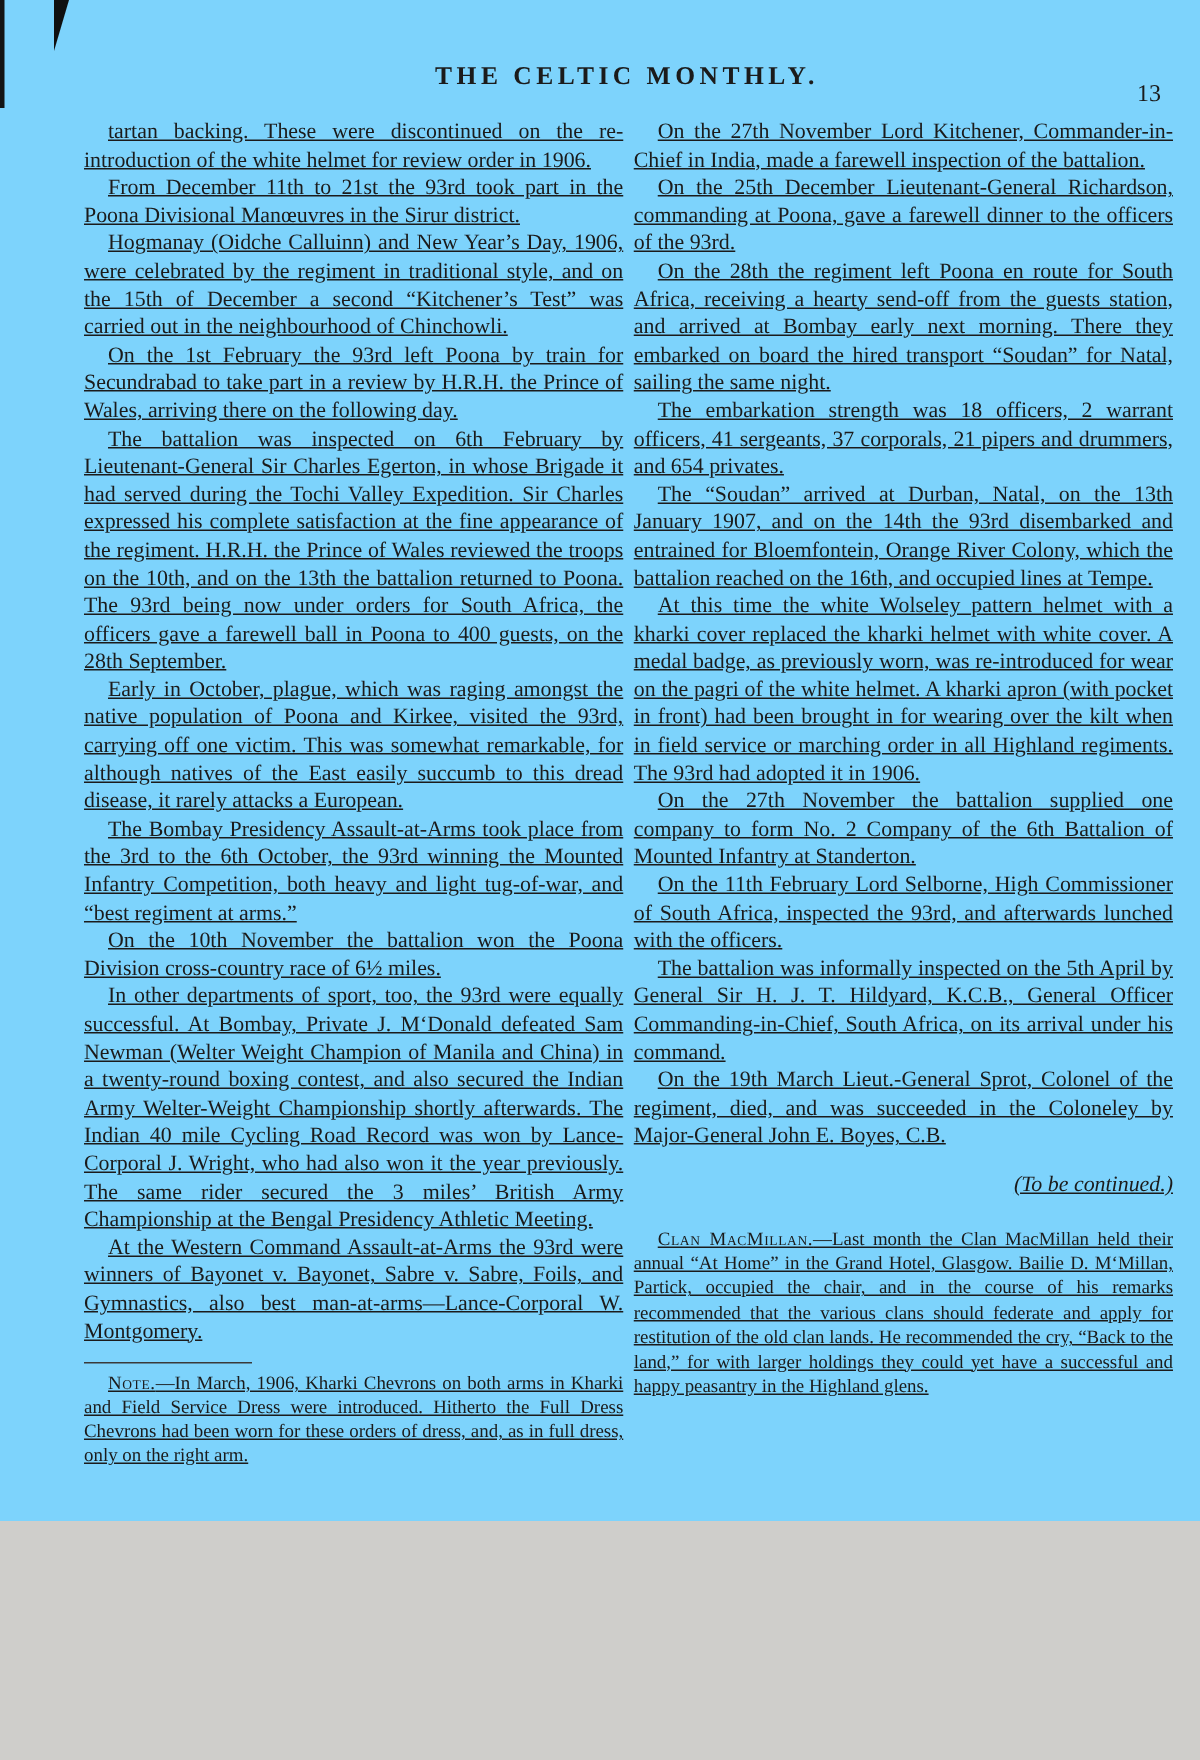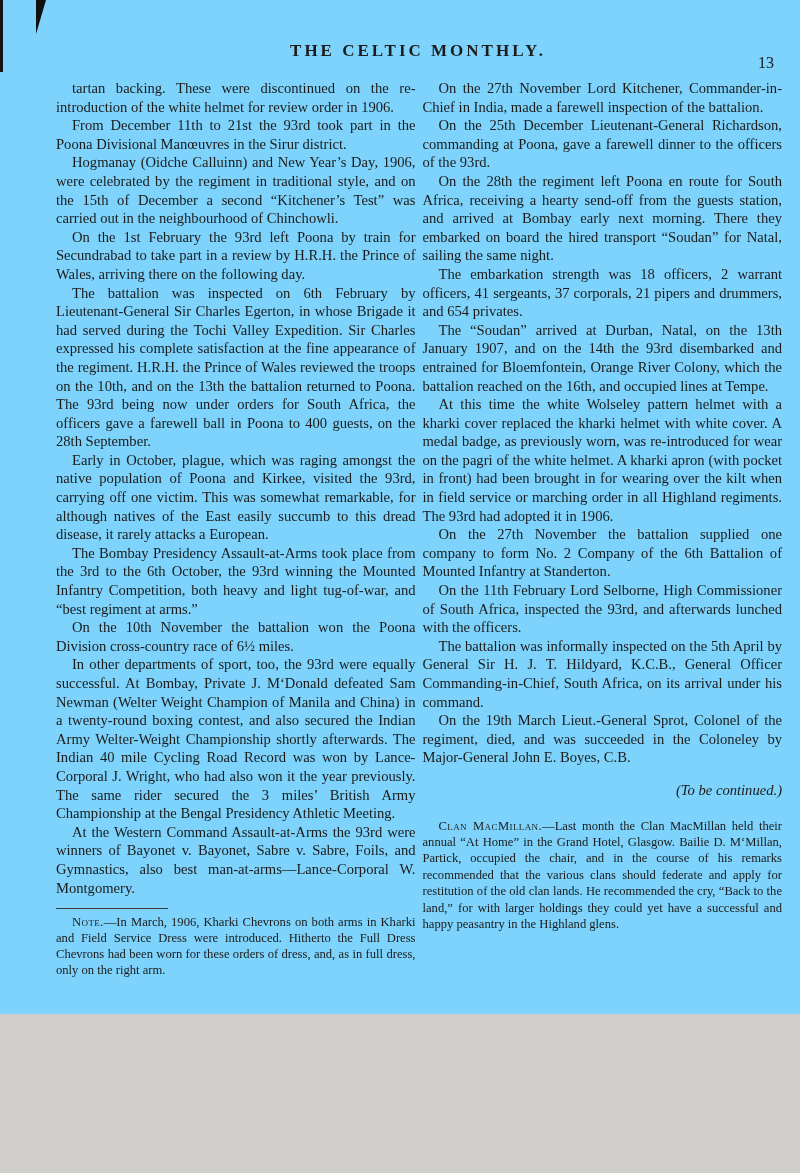--- a/index.html
+++ b/index.html
@@ -46,20 +46,21 @@
     right: 26px;
     top: 7px;
     font-size: 16px;
     margin-top: 13px;
   }
 
   .columns {
     display: flex;
     gap: 7px;
     padding: 4px 18px 0 20px;
+    text-decoration: underline;
   }
   .col {
     flex: 1;
     min-width: 0;
     font-size: 14.6px;
     line-height: 18.6px;
     text-align: justify;
   }
   .col p {
     margin: 0;

